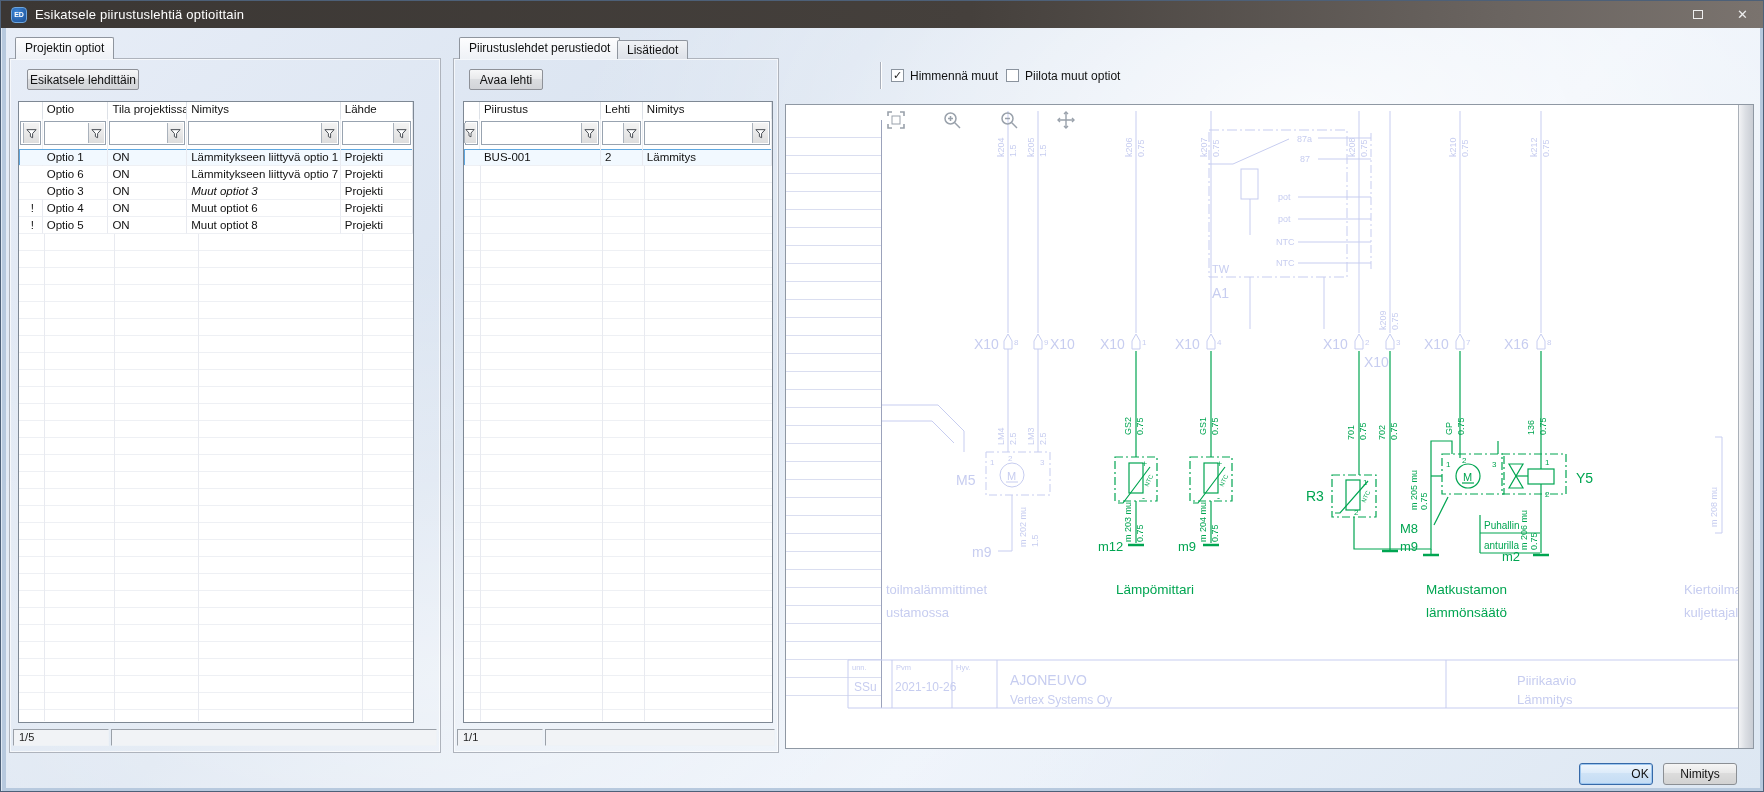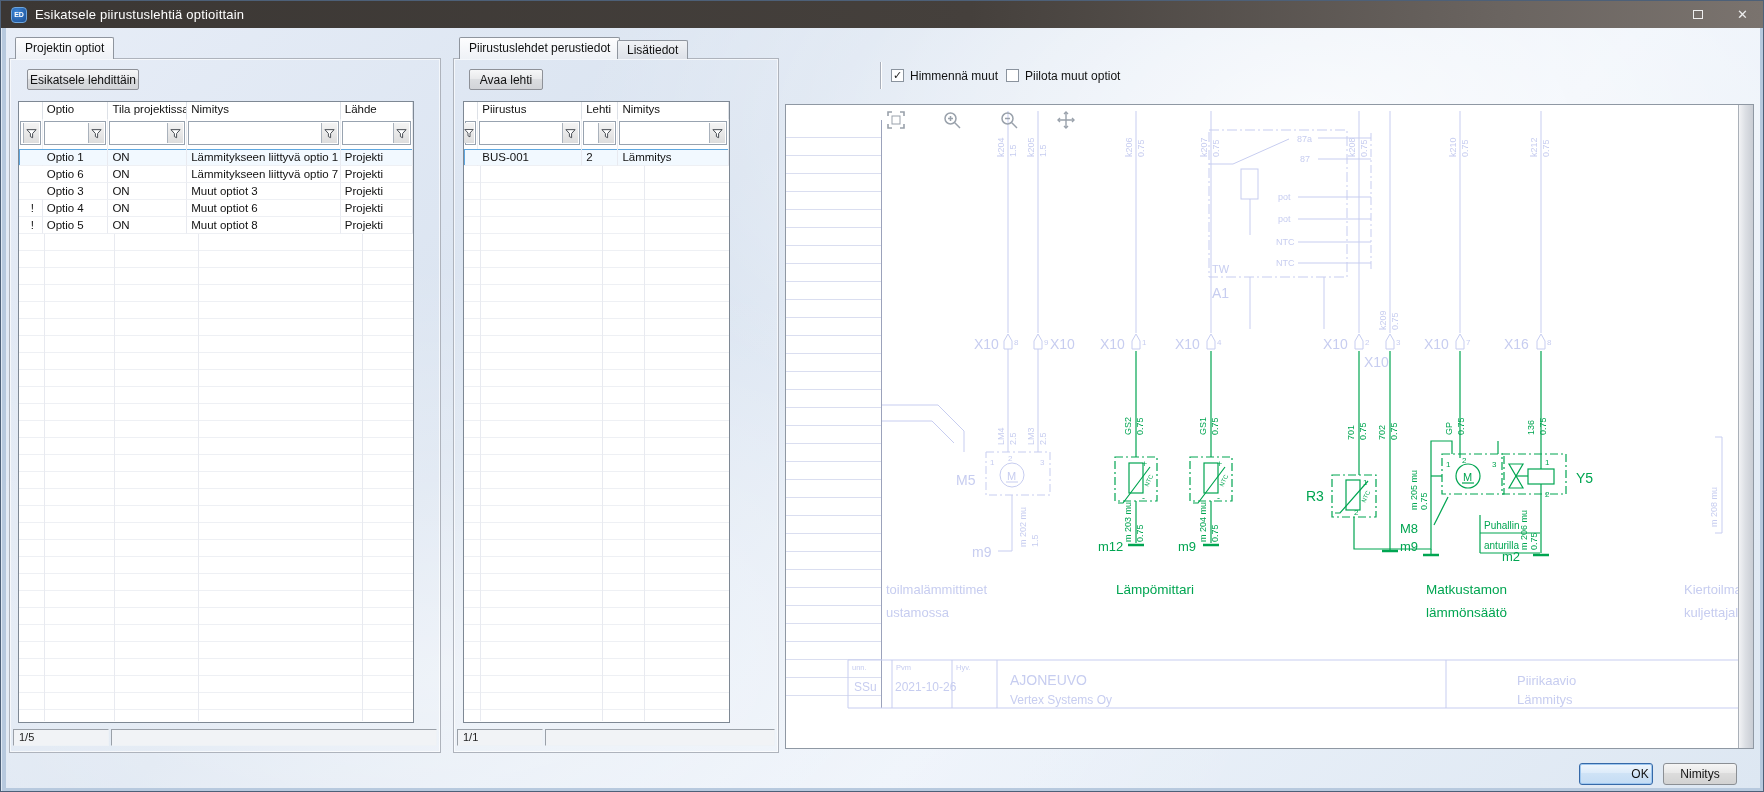--- a/index.html
+++ b/index.html
@@ -166,21 +166,21 @@
       <div style="width:25px;text-align:center;"></div>
       <div style="width:70px;">Optio 6</div>
       <div style="width:84px;">ON</div>
       <div style="width:164px;">Lämmitykseen liittyvä optio 7</div>
       <div style="width:77px;">Projekti</div>
     </div>
     <div class="trow">
       <div style="width:25px;text-align:center;"></div>
       <div style="width:70px;">Optio 3</div>
       <div style="width:84px;">ON</div>
-      <div style="width:164px;">Muut optiot 3</div>
+      <div style="width:164px;font-style:italic;">Muut optiot 3</div>
       <div style="width:77px;">Projekti</div>
     </div>
     <div class="trow">
       <div style="width:25px;text-align:center;">!</div>
       <div style="width:70px;margin-top:19px;">Optio 4</div>
       <div style="width:84px;">ON</div>
       <div style="width:164px;">Muut optiot 6</div>
       <div style="width:77px;">Projekti</div>
     </div>
     <div class="trow">
@@ -199,21 +199,21 @@
       background-position:25px 0,95px 0,179px 0,343px 0,0 0;"></div>
   </div>
   <div class="abs statuscell" style="left:12px;top:728px;width:96px;height:17px;">1/5</div>
   <div class="abs statuscell" style="left:110px;top:728px;width:326px;height:17px;"></div>
 
   <div class="abs tab" style="left:458px;top:36px;">Piirustuslehdet perustiedot</div>
   <div class="abs tab inactive" style="left:592px;top:36px;margin-left:24px;">Lisätiedot</div>
   <div class="abs panel" style="left:452px;top:57px;width:326px;height:695px;"></div>
   <div class="abs pushbtn" style="left:468px;top:68px;width:74px;height:21px;">Avaa lehti</div>
 
-  <div class="abs tbl" style="left:462px;top:100px;width:267px;height:622px;">
+  <div class="abs tbl" style="left:462px;top:100px;width:310px;height:622px;">
     <div class="thead">
       <div style="width:16px;"></div>
       <div style="width:122px;">Piirustus</div>
       <div style="width:42px;">Lehti</div>
       <div style="width:130px;">Nimitys</div>
     </div>
     <div class="frow">
       <div style="width:16px;">
           <div class="ffield">
             <span class="fbtn" style="width:12px;">

